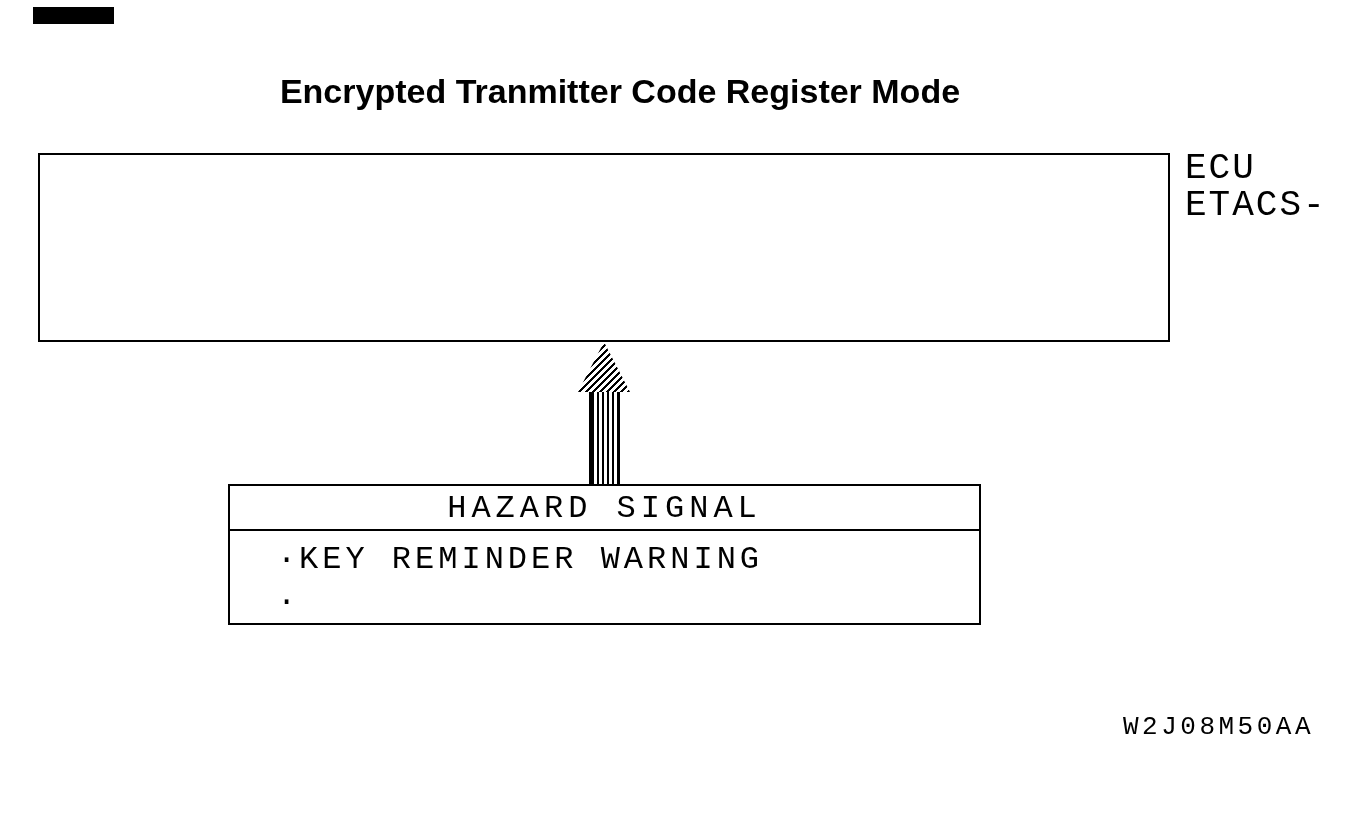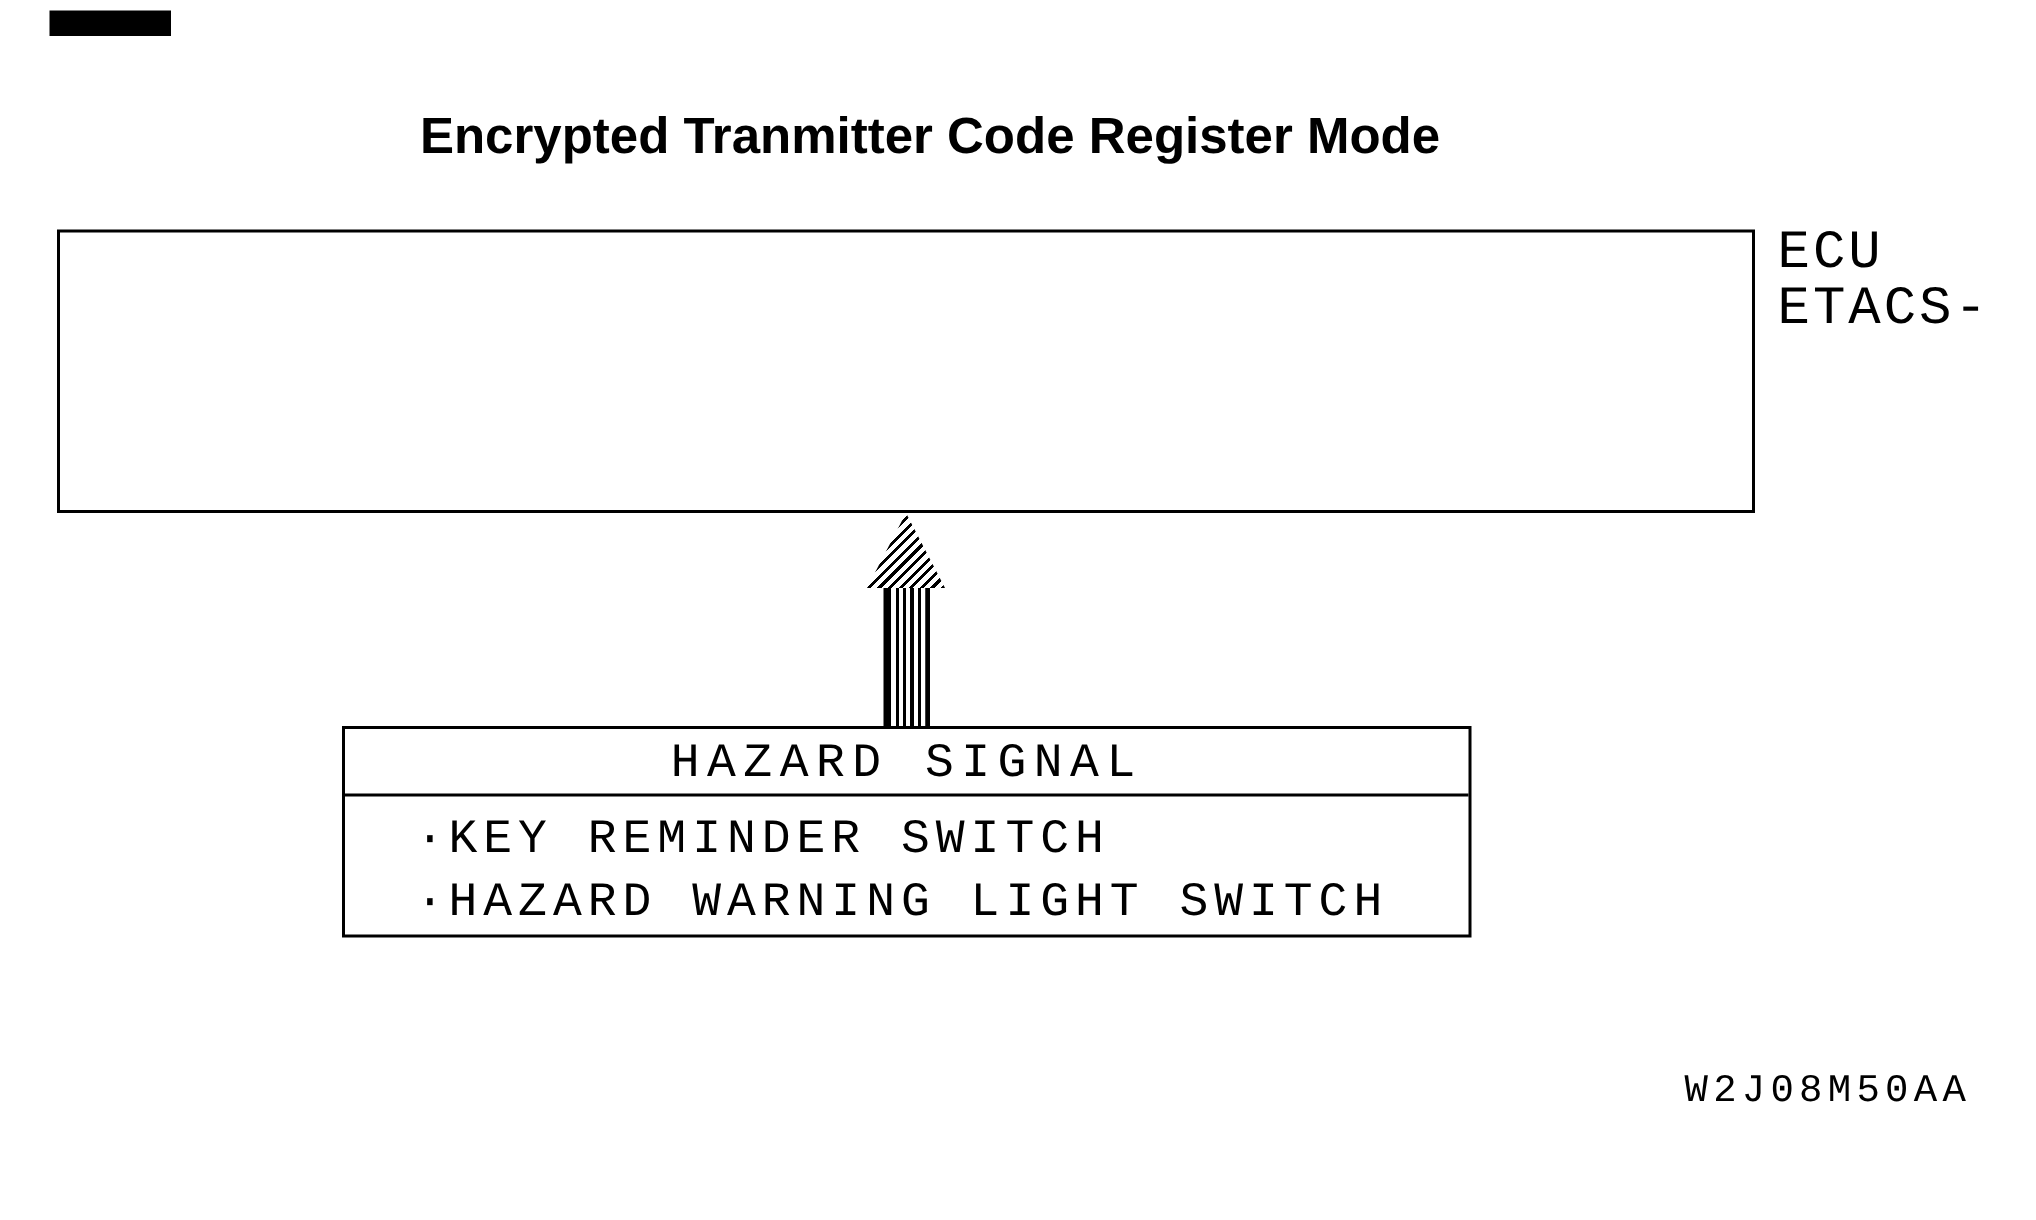--- a/index.html
+++ b/index.html
@@ -126,22 +126,21 @@
 </div>
 
 <div class="abs arrow-shaft"></div>
 <div class="abs arrow-head"></div>
 
 <div class="abs input-box">
   <div class="input-header">HAZARD SIGNAL</div>
   <div class="input-items">
     <div class="input-item">
       <span class="bullet">·</span>
-      <span>KEY REMINDER SWITCH</span>
+      <span>KEY REMINDER WARNING</span>
     </div>
     <div class="input-item">
       <span class="bullet">·</span>
-      <span>HAZARD WARNING LIGHT SWITCH</span>
     </div>
   </div>
 </div>
 
 <div class="abs figure-code">W2J08M50AA</div>
 
 </body></html>

